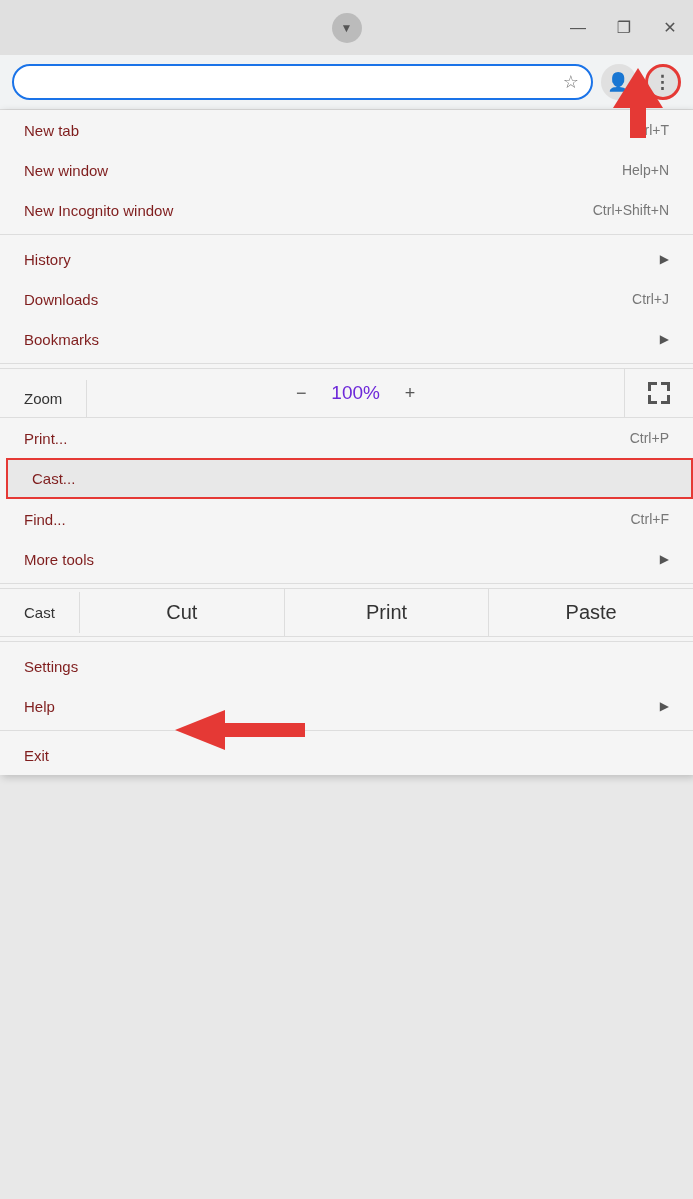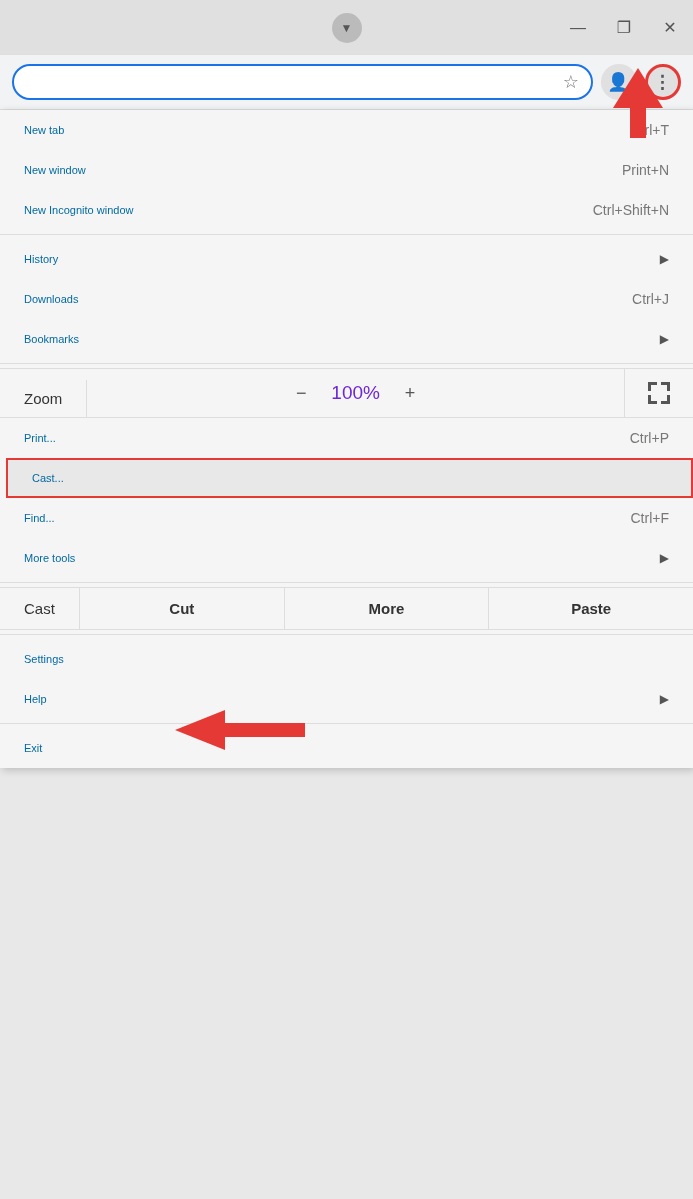--- a/index.html
+++ b/index.html
@@ -131,22 +131,22 @@
       min-height: 40px;
     }
 
     .menu-item.highlighted {
       background: #e8e8e8;
       border: 2px solid #e53935;
       margin-left: 6px;
     }
 
     .menu-item-label {
-      font-size: 11px;
-      color: #0369a1;
+      font-size: 15px;
+      color: #7f1d1d;
     }
 
     .menu-item-shortcut {
       font-size: 14px;
       color: #777;
     }
 
     .menu-item-arrow {
       font-size: 12px;
       color: #555;
@@ -225,25 +225,24 @@
       color: #333;
       flex: 0 0 auto;
       min-width: 80px;
       border-right: 1px solid #ddd;
     }
 
     .edit-btn {
       flex: 1;
       text-align: center;
       padding: 12px 8px;
-      font-size: 15px;
+      font-size: 20px;
       color: #333;
       cursor: pointer;
       border-right: 1px solid #ddd;
-      font-weight: bold;
     }
 
     .edit-btn:last-child {
       border-right: none;
     }
 
     
     .cast-row-wrapper {
       position: relative;
     }
@@ -296,21 +295,21 @@
 
 <div class="menu-container">
 
   <div class="menu-item">
     <span class="menu-item-label">New tab</span>
     <span class="menu-item-shortcut">Ctrl+T</span>
   </div>
 
   <div class="menu-item">
     <span class="menu-item-label">New window</span>
-    <span class="menu-item-shortcut">Print+N</span>
+    <span class="menu-item-shortcut">Help+N</span>
   </div>
 
   <div class="menu-item">
     <span class="menu-item-label">New Incognito window</span>
     <span class="menu-item-shortcut">Ctrl+Shift+N</span>
   </div>
 
   <div class="menu-divider"></div>
 
   <div class="menu-item">
@@ -368,21 +367,21 @@
   <div class="menu-item">
     <span class="menu-item-label">More tools</span>
     <span class="menu-item-arrow">▶</span>
   </div>
 
   <div class="menu-divider"></div>
 
   <div class="edit-row">
     <div class="edit-label">Cast</div>
     <div class="edit-btn">Cut</div>
-    <div class="edit-btn">More</div>
+    <div class="edit-btn">Print</div>
     <div class="edit-btn">Paste</div>
   </div>
 
   <div class="menu-divider"></div>
 
   <div class="menu-item">
     <span class="menu-item-label">Settings</span>
   </div>
 
   <div class="menu-item">

